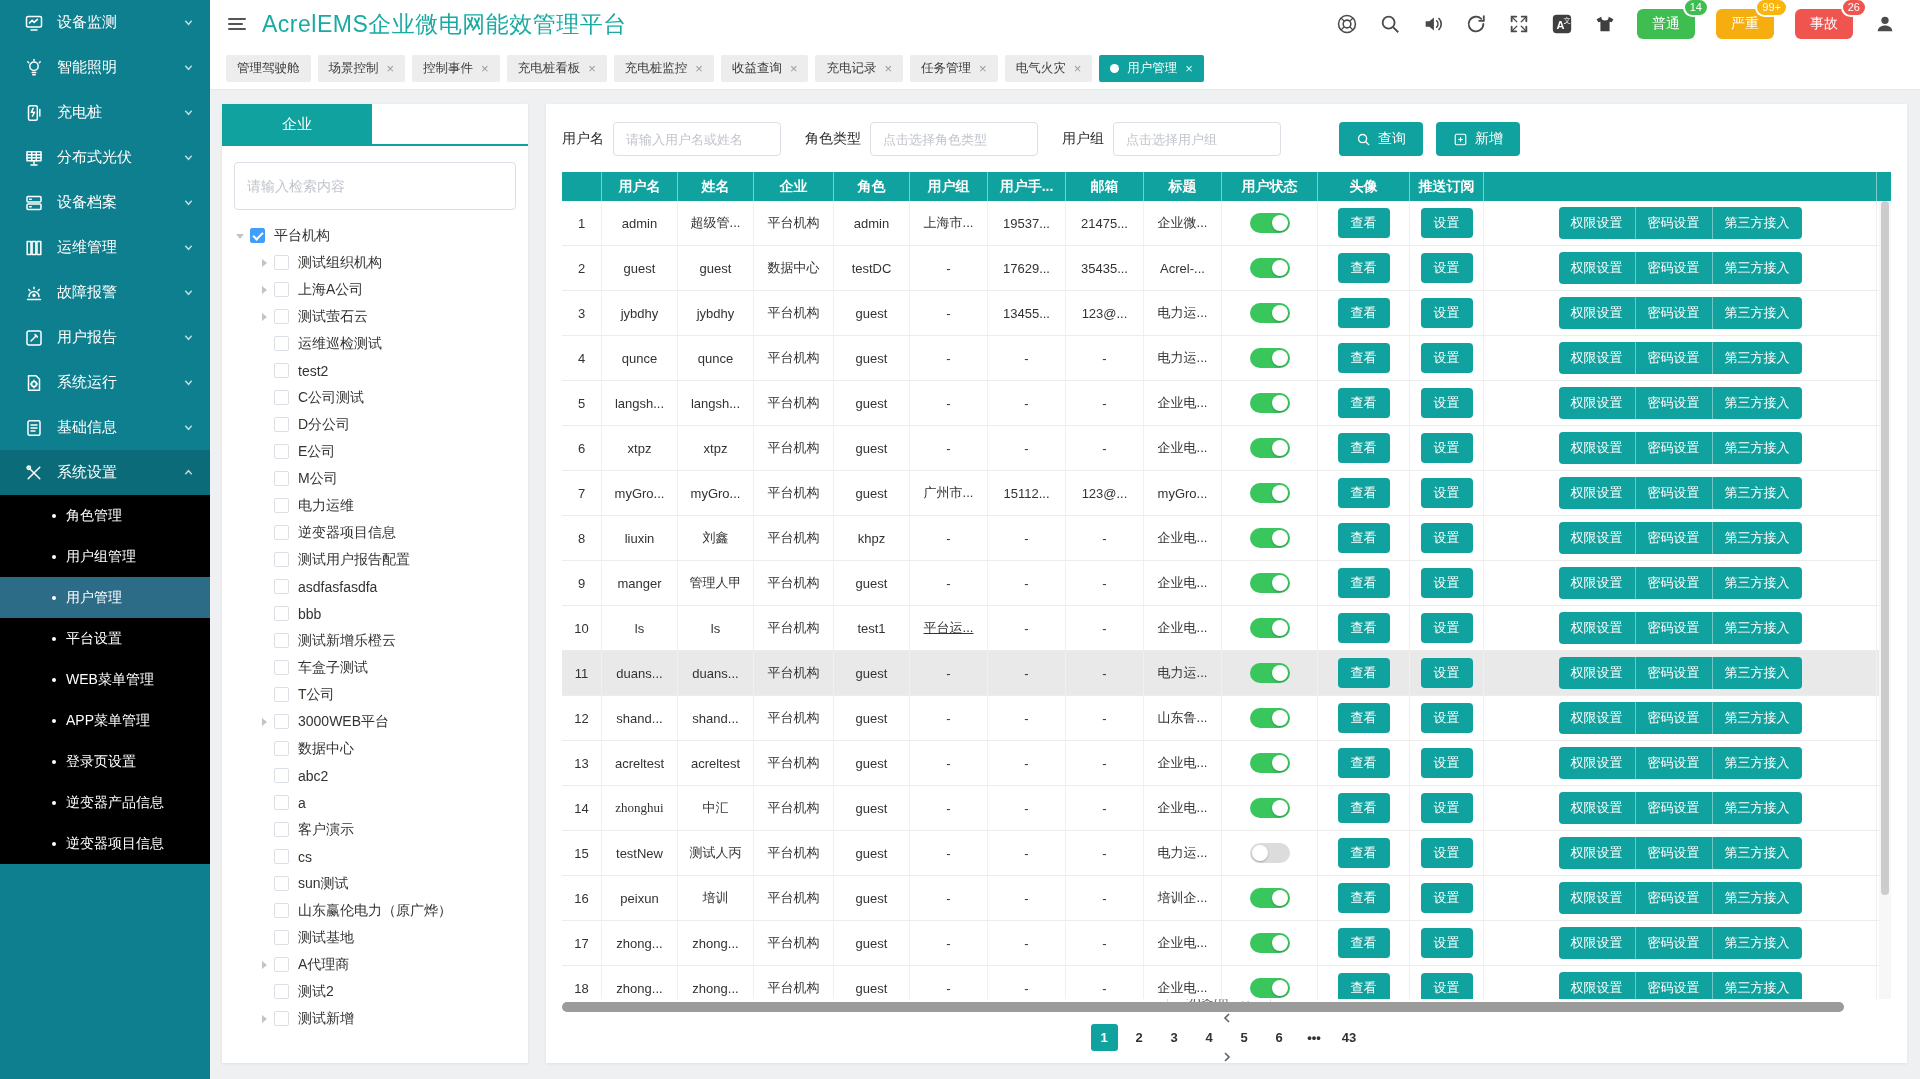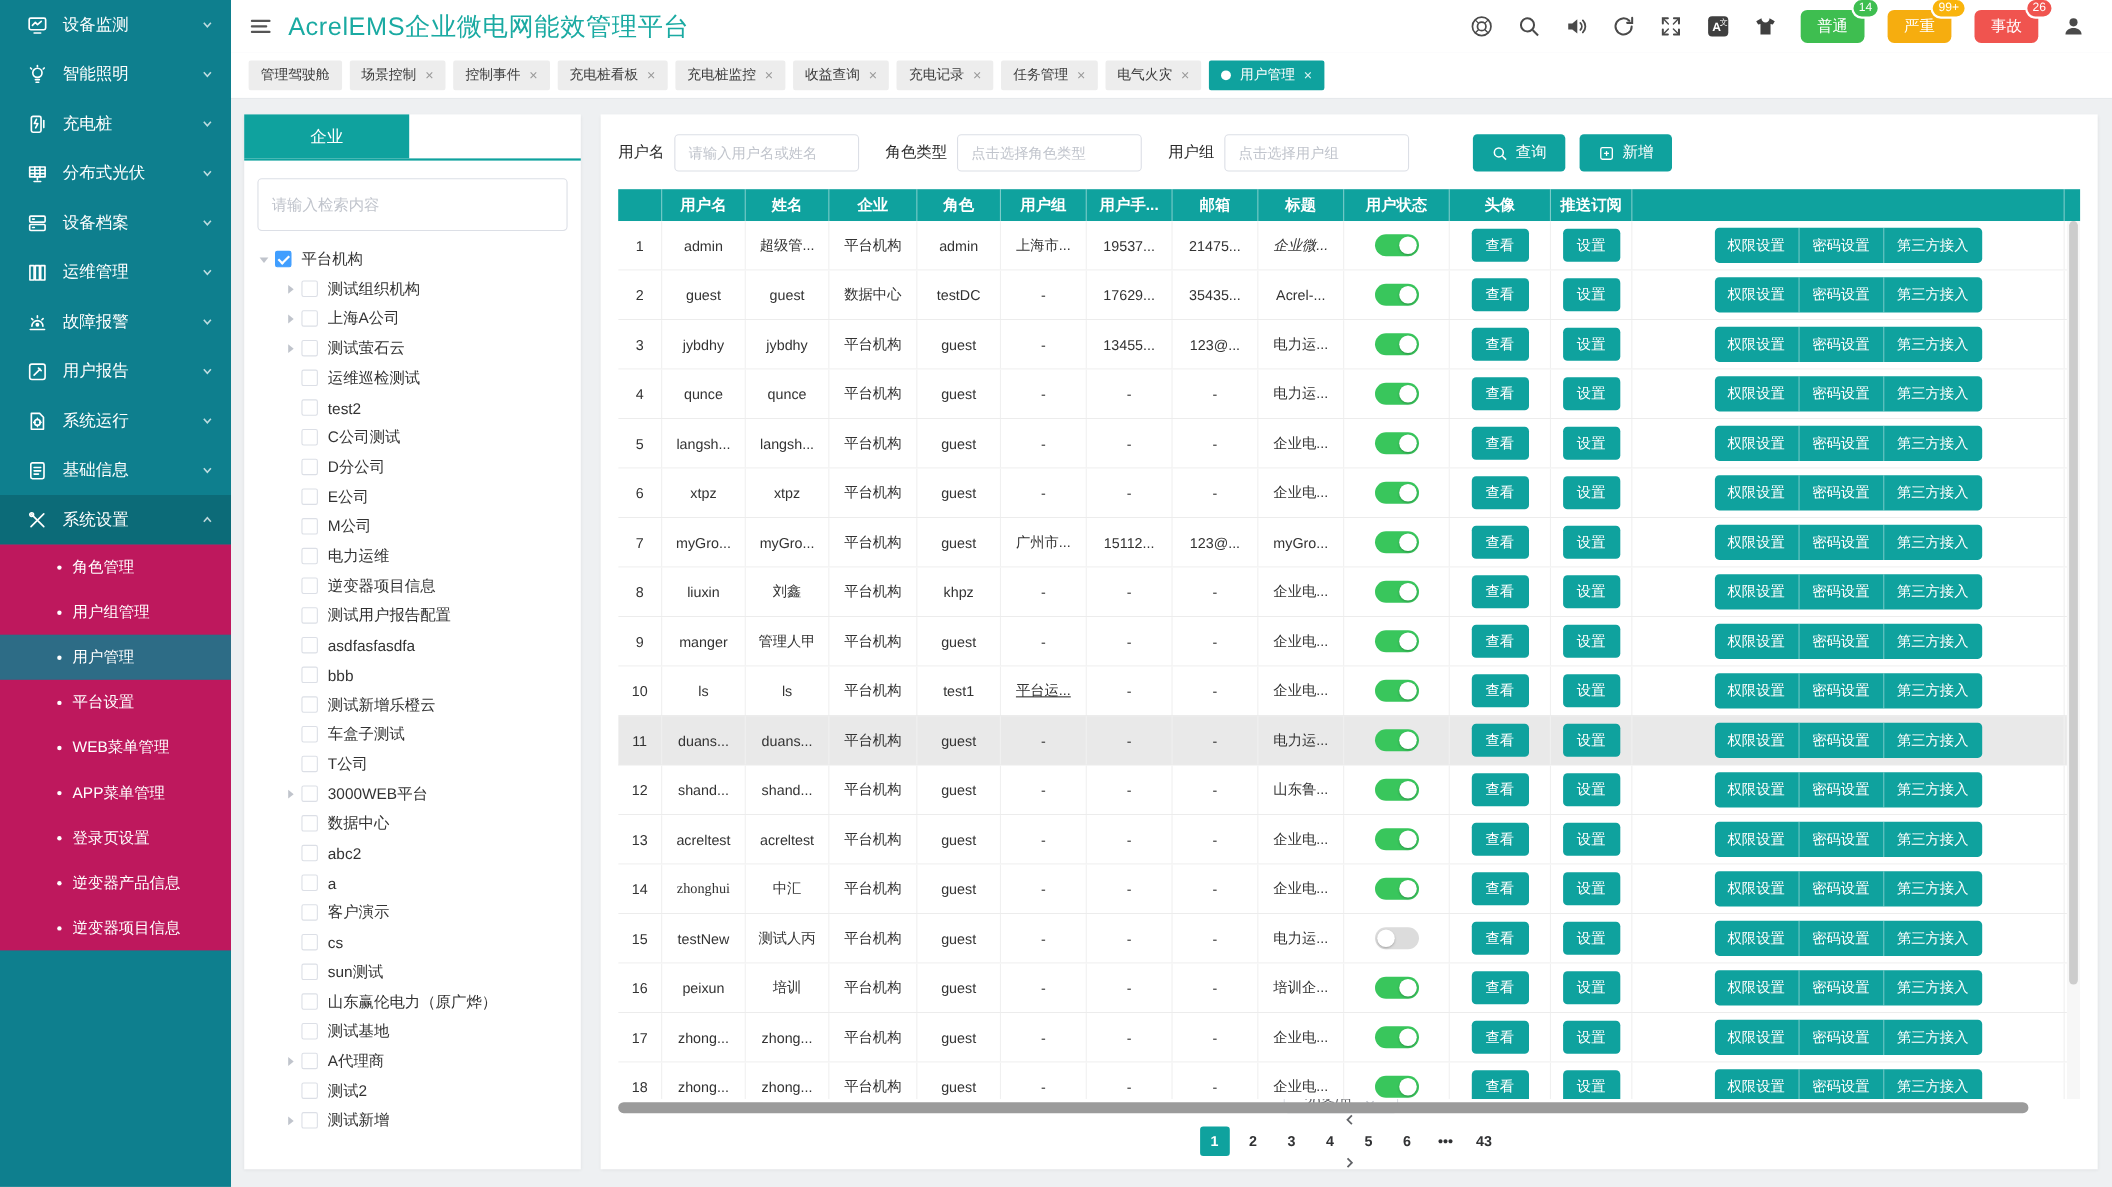--- a/index.html
+++ b/index.html
@@ -11,21 +11,21 @@
   .avatar-section { padding:22px 0 8px; text-align:center; }
   .avatar { width:74px; height:74px; border-radius:50%; margin:0 auto; position:relative; overflow:hidden;
             background:linear-gradient(175deg,#2a3850 0%,#4d4663 38%,#8a5e62 62%,#d08a4e 78%,#2f2730 100%); }
   .avatar::after { content:""; position:absolute; left:22px; top:26px; width:5px; height:16px; background:#e9e3d9; }
   .username { margin-top:9px; font-size:15px; }
   .side-item { height:45px; display:flex; align-items:center; padding:0 16px 0 24px; font-size:15px; cursor:pointer; white-space:nowrap; }
   .side-item.open { background:#0c6b78; }
   .side-item .icon { width:20px; height:20px; margin-right:13px; flex-shrink:0; }
   .side-item .icon svg, .chev svg { width:100%; height:100%; display:block; }
   .chev { width:11px; height:11px; margin-left:auto; opacity:.85; }
-  .submenu { background:#be185d; }
+  .submenu { background:#000000; }
   .sub-item { height:41px; display:flex; align-items:center; padding-left:52px; font-size:14px; cursor:pointer; white-space:nowrap; }
   .sub-item .dot { width:4px; height:4px; border-radius:50%; background:#fff; margin-right:10px; flex-shrink:0; }
   .sub-item.active { background:#2d6c86; }
 
   
   .main { flex:1; display:flex; flex-direction:column; min-width:0; }
   .topbar { height:48px; background:#fff; display:flex; align-items:center; padding:0 24px 0 16px; flex-shrink:0; }
   .hamburger { width:22px; height:22px; margin-right:14px; cursor:pointer; }
   .hamburger svg { width:100%; height:100%; }
   .page-title { font-size:23px; font-weight:400; color:#1aaaa2; letter-spacing:.5px; white-space:nowrap; }
@@ -673,21 +673,21 @@
           <div class="tbody" id="tbody">
               <div class="tr">
                 <div class="td" style="width: 40px;">1</div>
                 <div class="td" style="width: 76px;">admin</div>
                 <div class="td" style="width: 76px;">超级管...</div>
                 <div class="td" style="width: 80px;">平台机构</div>
                 <div class="td" style="width: 76px;">admin</div>
                 <div class="td" style="width: 78px;">上海市...</div>
                 <div class="td" style="width: 78px;">19537...</div>
                 <div class="td" style="width: 78px;">21475...</div>
-                <div class="td" style="width: 78px; font-style: italic;">企业微...</div>
+                <div class="td" style="width: 78px;">企业微...</div>
                 <div class="td" style="width: 96px;">
                   <span class="toggle on">
                     <span class="knob"></span>
                   </span>
                 </div>
                 <div class="td" style="width: 92px;">
                   <button class="mini-btn">查看</button>
                 </div>
                 <div class="td" style="width: 74px;">
                   <button class="mini-btn">设置</button>

